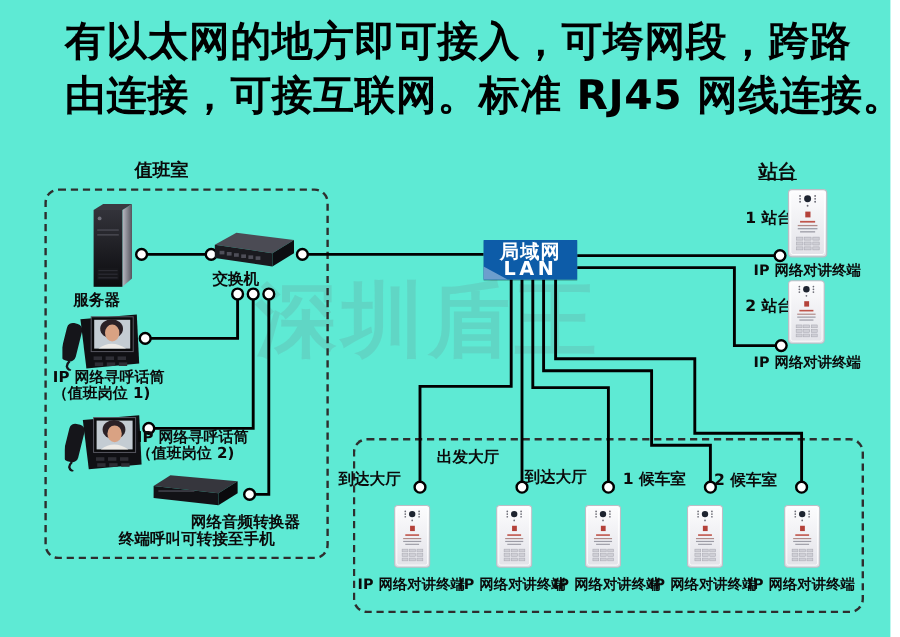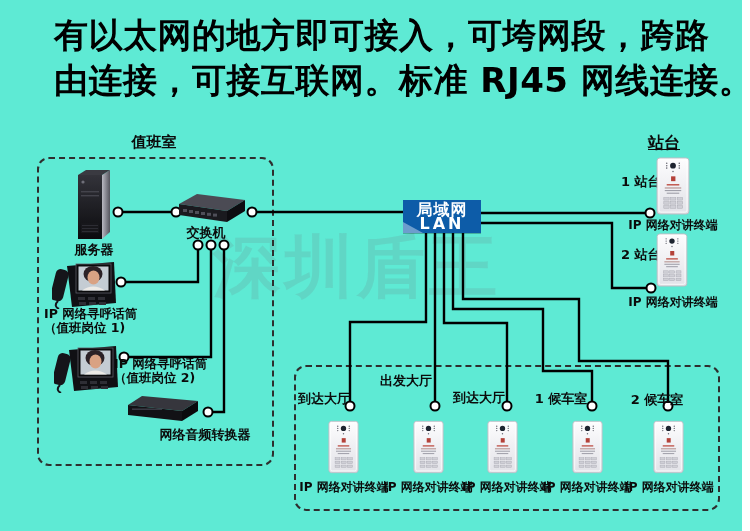--- a/index.html
+++ b/index.html
@@ -6,21 +6,21 @@
   #canvas{
     position:relative;width:742px;height:531px;background:#5eead4;overflow:hidden;
     font-family:"DejaVu Sans","Liberation Sans",sans-serif;color:#0b0b0b;
   }
   .headline{position:absolute;left:54px;top:13px;z-index:4;font-weight:900;
     font-size:34px;line-height:45px;letter-spacing:0.5px;color:#000;white-space:nowrap;}
   .watermark{position:absolute;left:213px;top:222px;z-index:1;font-size:68px;font-weight:700;
     letter-spacing:4px;color:rgba(110,110,120,0.16);white-space:nowrap;pointer-events:none;}
   .dashed-box{position:absolute;border:2px dashed #2e2e2e;border-radius:12px;z-index:2;background:transparent;}
   .lbl{position:absolute;font-weight:bold;white-space:nowrap;z-index:4;color:#0b0b0b;}
-  .c{text-align:center;}
+  .c{text-align:left;}
   .overlay{position:absolute;left:0;top:0;z-index:3;pointer-events:none;}
   .dev{position:absolute;z-index:4;}
   .lan-box{position:absolute;left:403px;top:200px;width:78px;height:33px;z-index:4;
     background:#0d5ca8;color:#fff;text-align:center;font-weight:bold;box-shadow:0 1px 0 rgba(0,0,0,0.25);}
   .lan-box .l1{font-size:16px;line-height:15px;padding-top:2px;letter-spacing:1px;}
   .lan-box .l2{font-size:16px;line-height:13px;letter-spacing:3px;}
   .lan-fold{position:absolute;left:0;bottom:0;width:0;height:0;z-index:5;
     border-left:20px solid #7fa9d4;border-top:11px solid transparent;opacity:.85;}
 </style>
 </head>
@@ -199,20 +199,21 @@
     </svg>
   <div class="lbl" style="left:114px;top:357px;font-size:12.5px;line-height:14px;">
     <div>IP 网络寻呼话筒</div>
     <div>（值班岗位 2)</div>
   </div>
 
   <svg class="dev" style="left:124px;top:393px" width="78" height="34">
       <use href="#sym-converter"></use>
     </svg>
   <div class="lbl c" style="left:127px;top:426px;width:92px;font-size:13px;margin-left:32px;">网络音频转换器</div>
+  <div class="lbl c" style="left:99px;top:440px;width:148px;font-size:13px;">终端呼叫可转接至手机</div>
 
   <div class="lan-box">
     <div class="l1">局域网</div>
     <div class="l2">LAN</div>
     <div class="lan-fold"></div>
   </div>
 
   <div class="lbl c" style="left:632px;top:133px;width:64px;font-size:16px;text-decoration:underline;">站台</div>
 
   <div class="lbl" style="left:621px;top:173px;font-size:13px;">1 站台</div>
@@ -224,21 +225,21 @@
   <div class="lbl" style="left:621px;top:246px;font-size:13px;">2 站台</div>
   <svg class="dev" style="left:654px;top:233px" width="36" height="54">
       <use href="#sym-terminal"></use>
     </svg>
   <div class="lbl c" style="left:628px;top:294px;width:90px;font-size:12px;">IP 网络对讲终端</div>
 
   <div class="lbl c" style="left:282px;top:390px;width:84px;font-size:13px;">到达大厅</div>
   <div class="lbl c" style="left:364px;top:372px;width:84px;font-size:13px;">出发大厅</div>
   <div class="lbl c" style="left:437px;top:389px;width:84px;font-size:13px;">到达大厅</div>
   <div class="lbl c" style="left:519px;top:390px;width:84px;font-size:13px;">1 候车室</div>
-  <div class="lbl c" style="left:595px;top:391px;width:84px;font-size:13px;margin-left:20px;">2 候车室</div>
+  <div class="lbl c" style="left:595px;top:391px;width:84px;font-size:13px;">2 候车室</div>
 
   <svg class="dev" style="left:328px;top:417px" width="31" height="60">
       <use href="#sym-terminal"></use>
     </svg>
   <svg class="dev" style="left:413px;top:417px" width="31" height="60">
       <use href="#sym-terminal"></use>
     </svg>
   <svg class="dev" style="left:487px;top:417px" width="31" height="60">
       <use href="#sym-terminal"></use>
     </svg>

